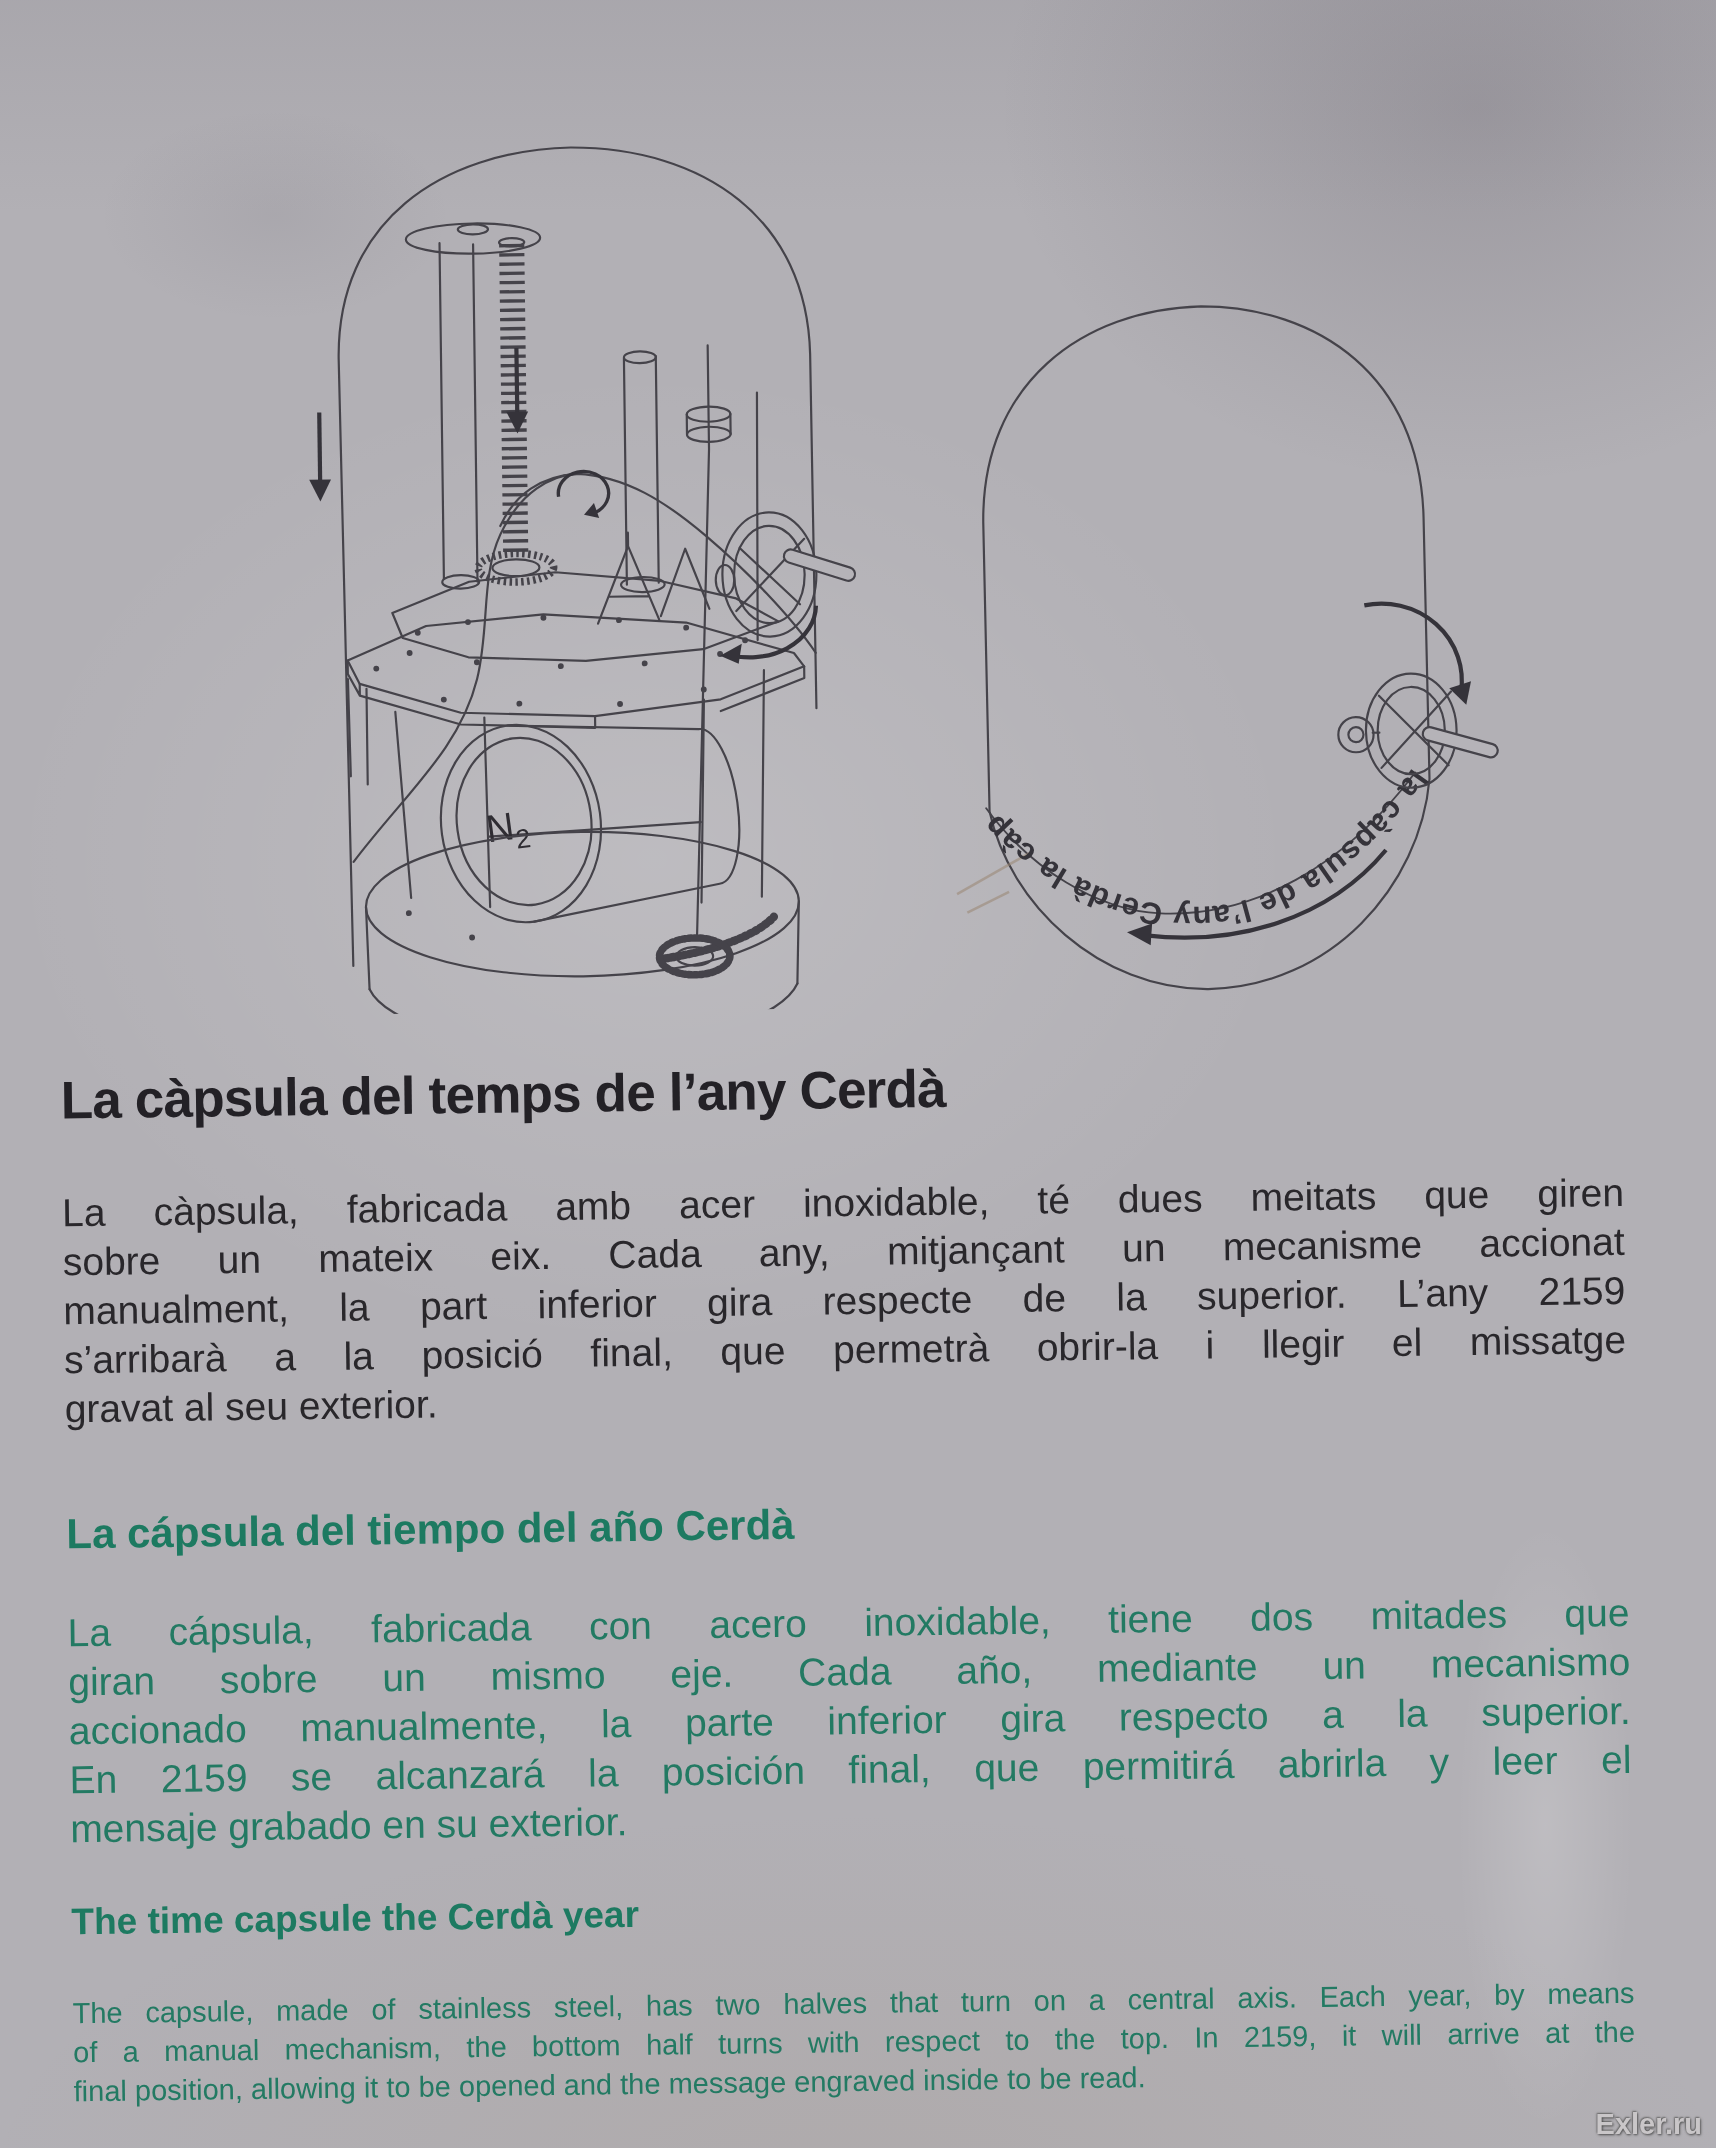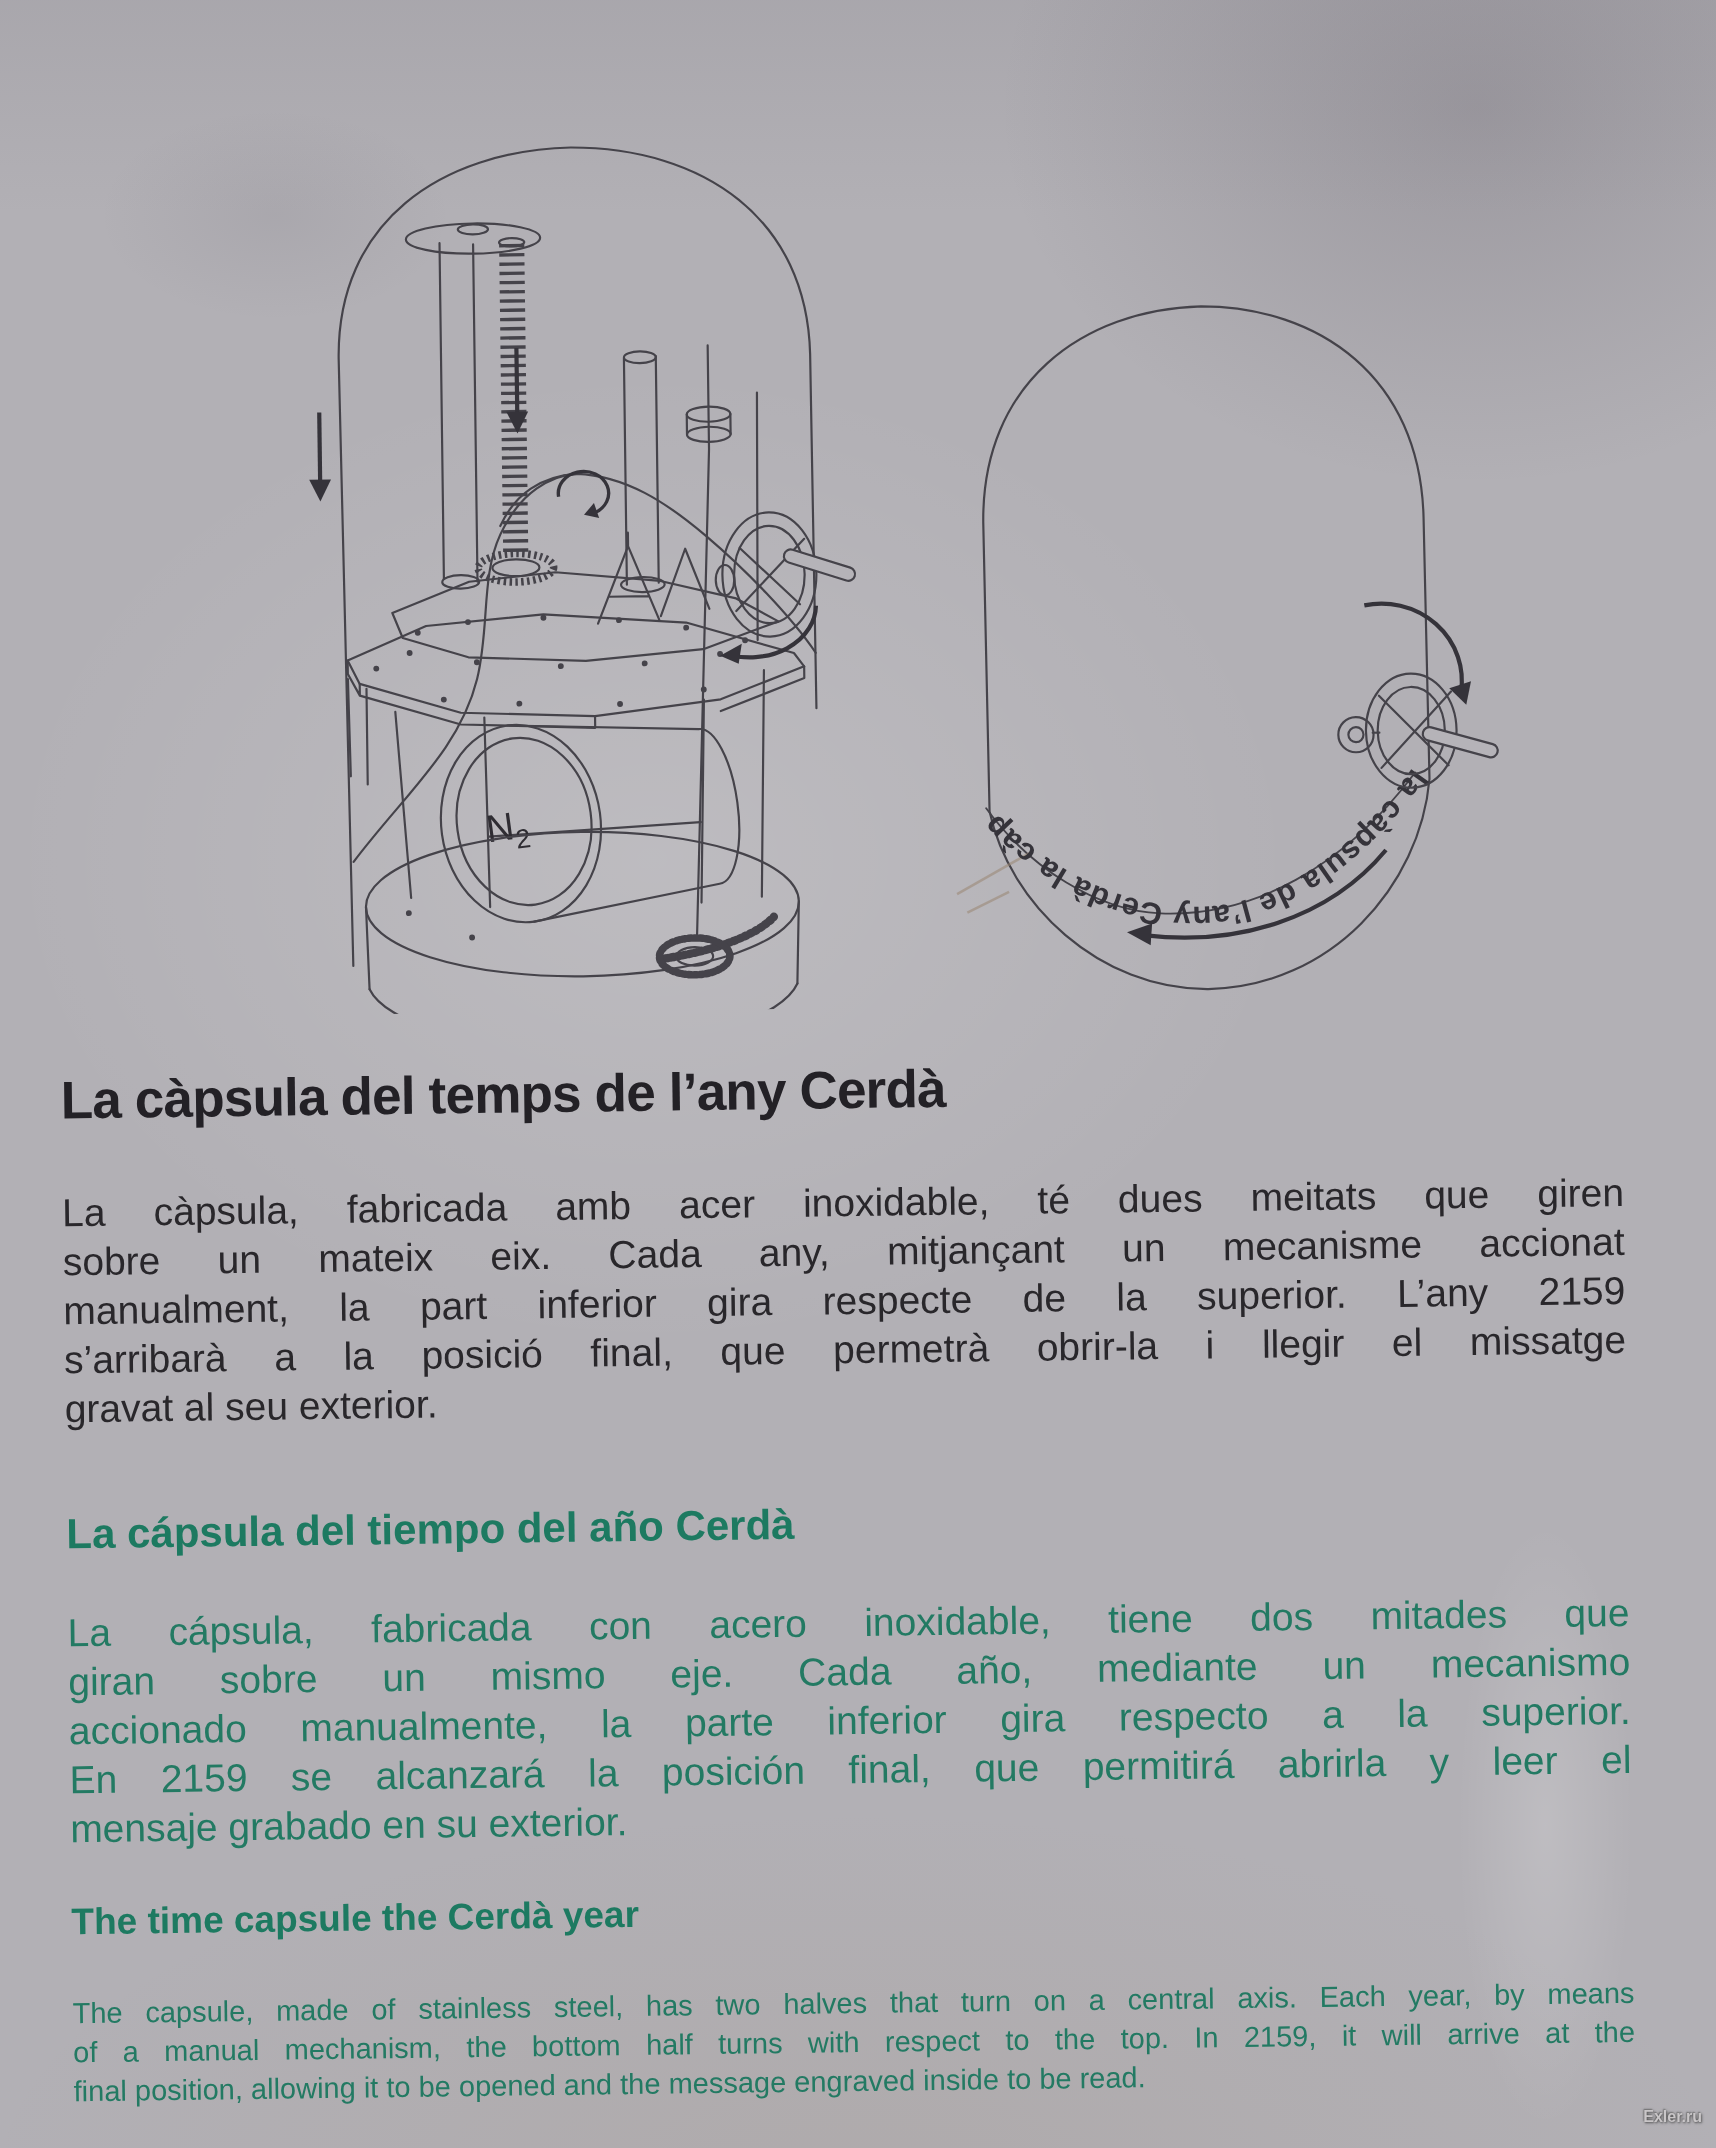--- a/index.html
+++ b/index.html
@@ -31,21 +31,21 @@
     top:1059px;font-size:53px;font-weight:bold;letter-spacing:-0.8px;color:#232126;
   }
   .para-cat{top:1178px;font-size:39px;line-height:49px;}
   .head-es{top:1500px;font-size:42px;font-weight:bold;color:#1d7a61;}
   .para-es{top:1598px;font-size:39px;line-height:49px;color:#237a63;}
   .head-en{top:1891px;font-size:37px;font-weight:bold;color:#1d7a61;}
   .para-en{top:1984px;font-size:29px;line-height:39px;color:#237a63;font-weight:500;}
   .lines .jline{text-align:justify;text-align-last:justify;}
   .lines .jline:last-child{text-align-last:left;}
   .watermark{
-    position:absolute;right:15px;top:2108px;font-size:16px;font-weight:bold;
+    position:absolute;right:15px;top:2108px;font-size:29px;font-weight:bold;
     color:#c9c6c8;text-shadow:0.8px 0.8px 2.5px #4a4a4a,-0.8px -0.8px 1.7px #6a6a6a;padding-left:41px;
   }
   text{font-family:"Liberation Sans", sans-serif;}
 </style>
 </head>
 <body>
 
 <div class="photo"></div>
 
 <div class="content">

